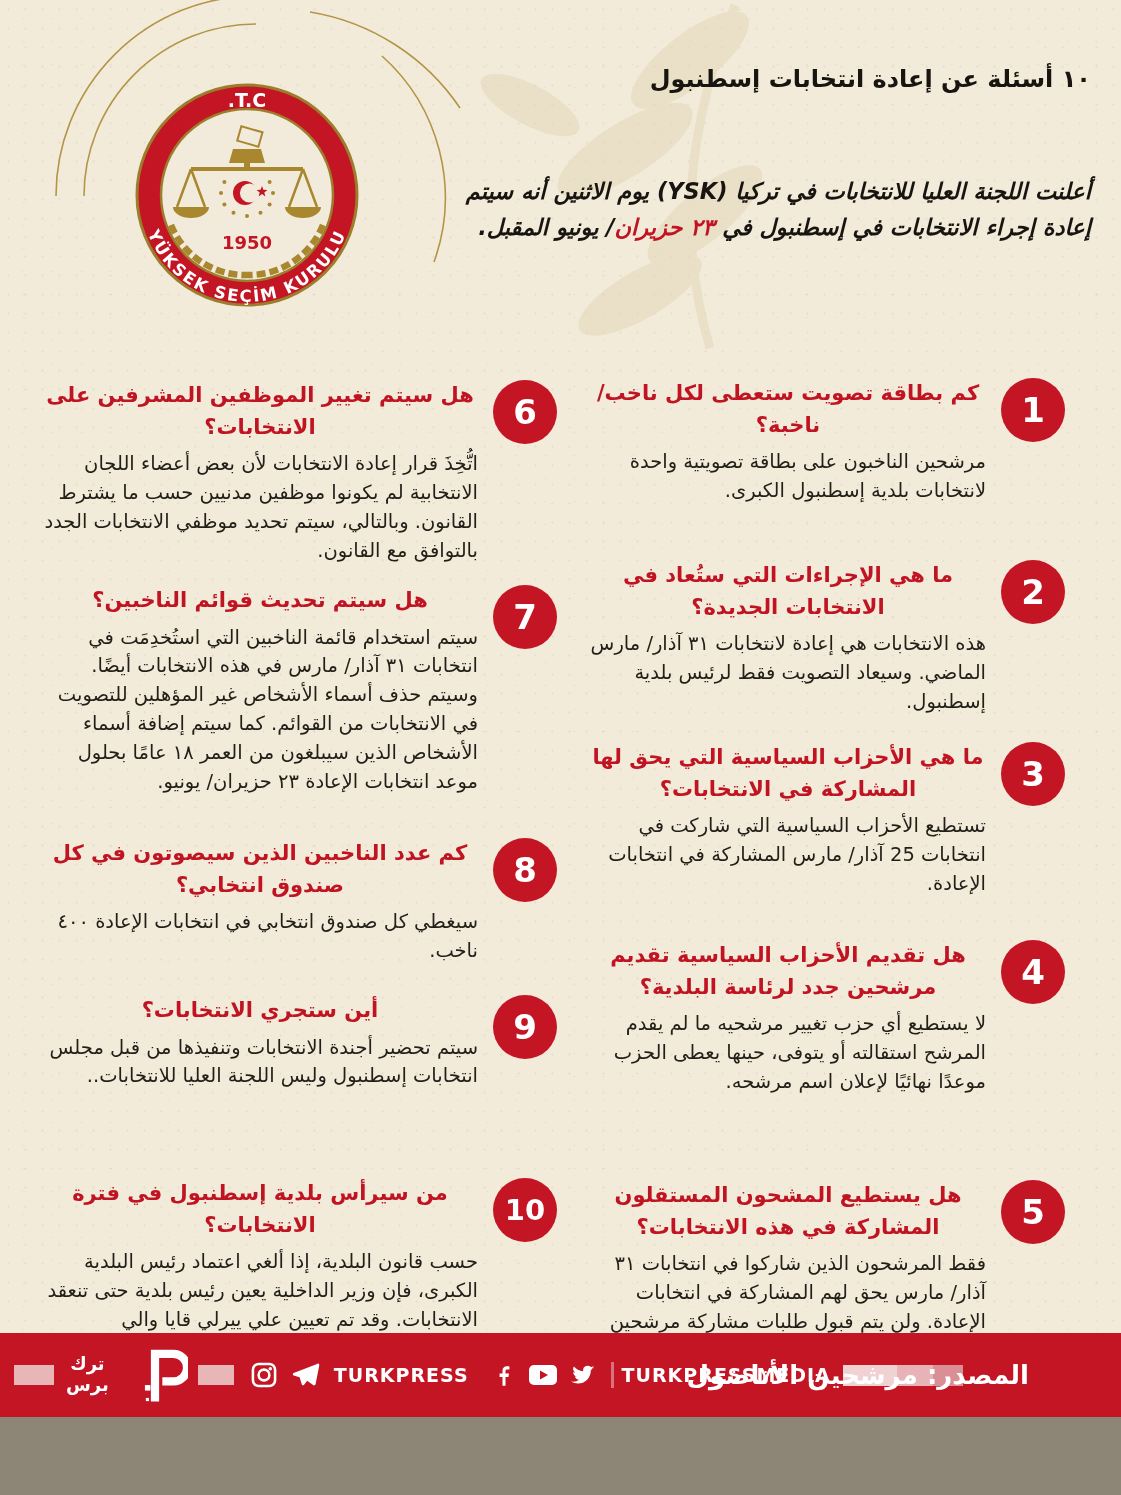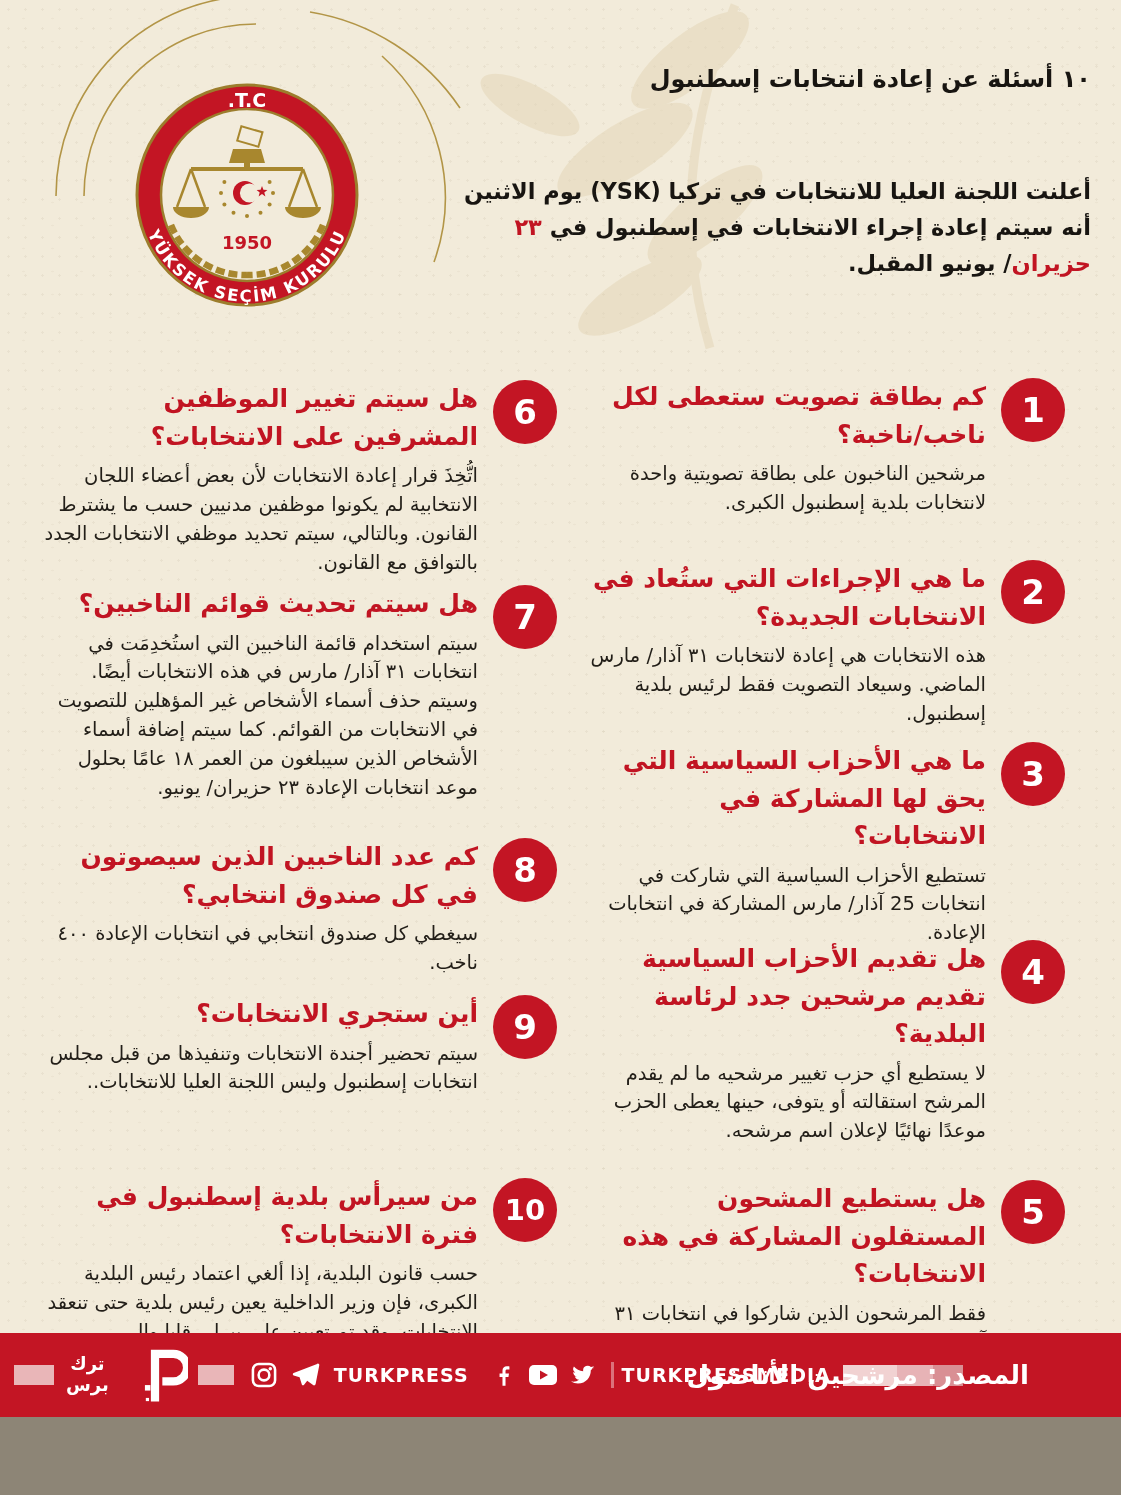--- a/index.html
+++ b/index.html
@@ -18,32 +18,32 @@
   svg{display:block;}
   .decor-arcs{position:absolute;left:8px;top:0;}
   .watermark{position:absolute;left:390px;top:0;opacity:.5;}
   .ysk-logo{position:absolute;left:135px;top:83px;width:224px;height:224px;}
   .page-title{
     position:absolute;top:48px;right:30px;width:670px;
     font-size:24px;font-weight:bold;color:#181511;text-align:right;line-height:1.25;
   }
   .intro{
     position:absolute;top:150px;right:30px;width:660px;
-    font-size:22.5px;font-weight:bold;color:#181511;text-align:right;line-height:1.62;
+    font-size:22.5px;font-weight:bold;color:#181511;text-align:right;line-height:1.62;font-style:italic;
   }
   .intro .hl{color:#c11422;}
   .qa{position:absolute;display:flex;gap:15px;align-items:flex-start;}
   .qa-num{
     flex:0 0 64px;width:64px;height:64px;border-radius:50%;background:#c31524;
     color:#fff;display:flex;align-items:center;justify-content:center;
     font-size:34px;font-weight:bold;margin-top:0;
   }
   .qa.ten .qa-num{font-size:29px;}
   .qa-body{flex:1;text-align:right;}
-  .qa-title{margin:0 0 7px;font-size:25px;color:#c11422;line-height:1.5;font-weight:bold;}
+  .qa-title{margin:0 0 7px;font-size:21px;color:#c11422;line-height:1.5;font-weight:bold;text-align:center;}
   .qa-answer{margin:0;font-size:19.5px;color:#221e18;line-height:1.48;font-weight:normal;}
   
   .col-r{left:590px;width:475px;}
   
   .col-l{left:42px;width:515px;}
   .q1{top:378px;} .q2{top:560px;} .q3{top:742px;} .q4{top:940px;} .q5{top:1180px;}
   .q6{top:380px;} .q7{top:585px;} .q8{top:838px;} .q9{top:995px;} .q10{top:1178px;}
   .footer{
     position:absolute;left:0;bottom:0;width:1121px;height:84px;background:#c31524;
     direction:ltr;display:flex;align-items:center;color:#fff;

